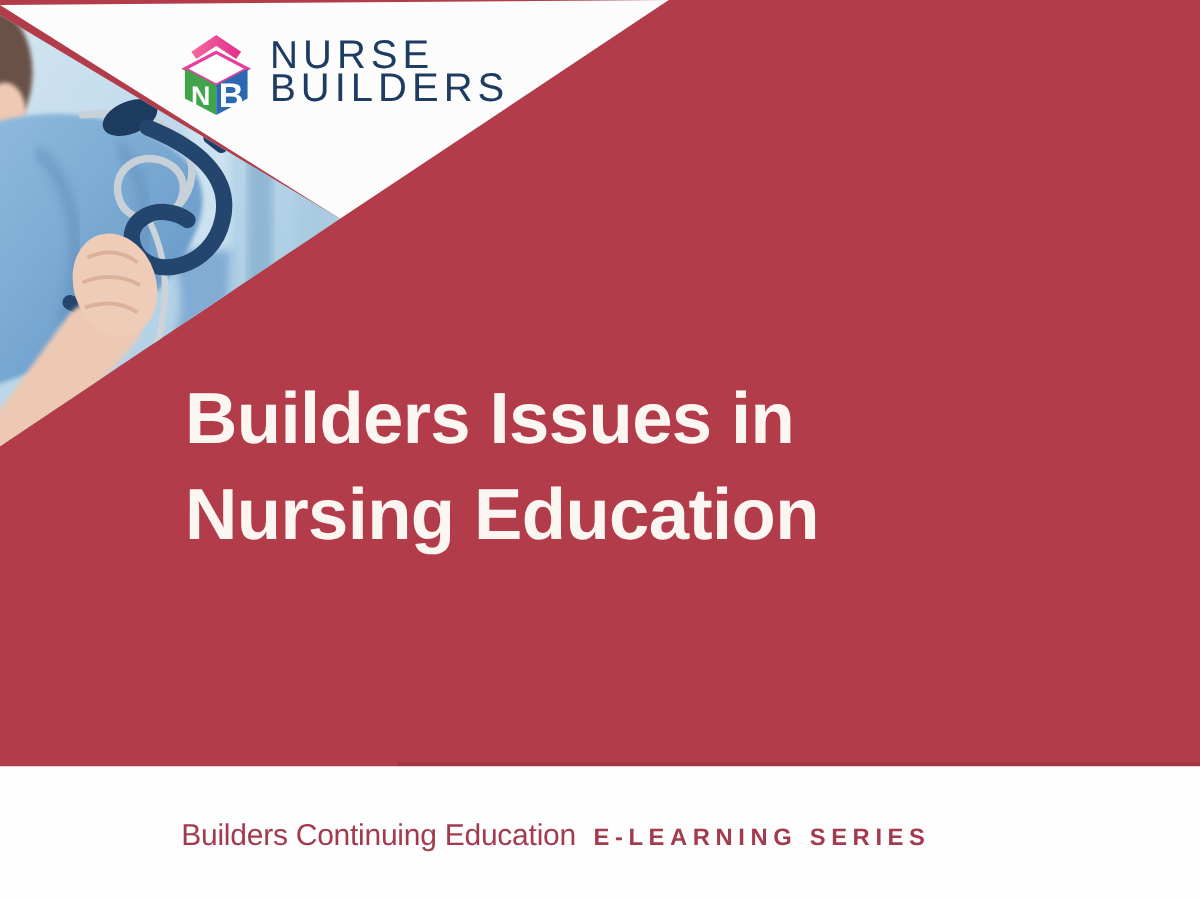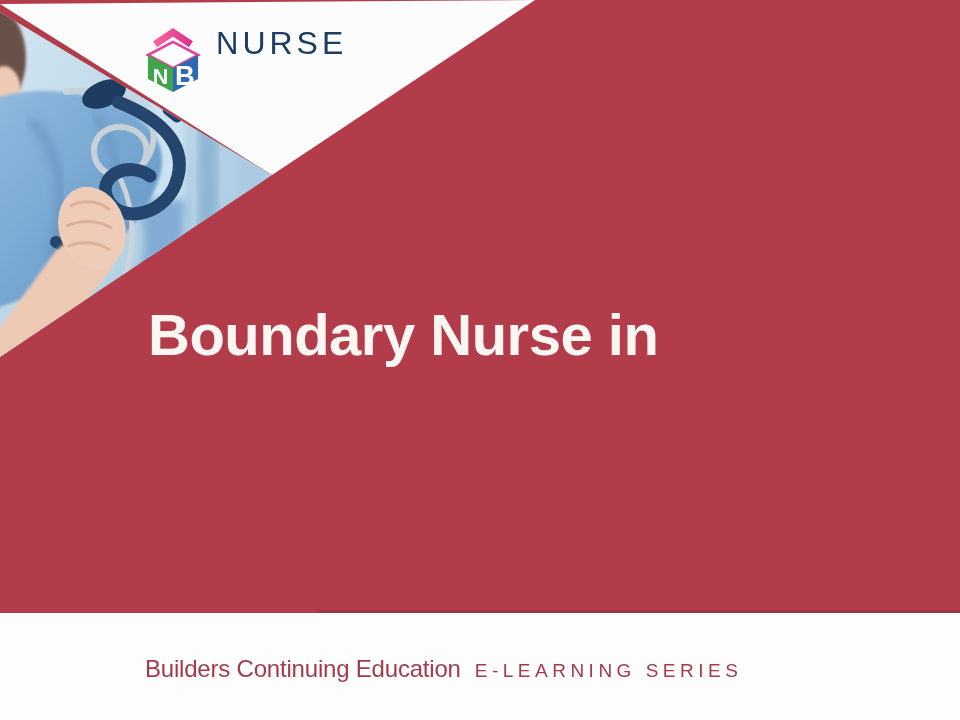--- a/index.html
+++ b/index.html
@@ -24,21 +24,21 @@
   }
   .footer-bar{
     position:absolute;left:0;top:613px;width:960px;height:107px;
     background:#fdfdfd;
   }
   .footer-text{
     position:absolute;left:145px;top:654px;white-space:nowrap;
     color:#a33b4f;font-size:24px;line-height:30px;letter-spacing:-0.2px;
   }
   .footer-text .emph{
-    font-weight:normal;font-size:19px;letter-spacing:4.5px;margin-left:14px;
+    font-weight:bold;font-size:19px;letter-spacing:4.5px;margin-left:14px;
   }
 </style>
 </head>
 <body>
 
 <div class="slide">
 
   <svg class="backdrop" width="960" height="720" viewBox="0 0 960 720">
     <defs>
       <clipPath id="photoClip">
@@ -106,25 +106,27 @@
       </defs>
       <polyline points="20,34 50,14 80,34" fill="none" stroke="url(#chevGrad)" stroke-width="12"></polyline>
       <polygon points="50,30 92,52 50,74 8,52" fill="#ffffff" stroke="#e83f9c" stroke-width="4.5"></polygon>
       <polygon points="8,52 50,74 50,114 8,92" fill="#3fa44a"></polygon>
       <polygon points="92,52 50,74 50,114 92,92" fill="#2b6ab0"></polygon>
       <text x="29" y="100" text-anchor="middle" font-size="36" font-weight="bold" fill="#ffffff" font-family="Liberation Sans, sans-serif">N</text>
       <text x="70" y="103" text-anchor="middle" font-size="46" font-weight="bold" fill="#ffffff" font-family="Liberation Sans, sans-serif">B</text>
     </svg>
     <div class="wordmark">
       <div>Nurse</div>
+      <div>Builders</div>
     </div>
   </div>
 
   <div class="title">
-    <div>Boundary Nurse in</div>
+    <div>Builders Issues in</div>
+    <div>Nursing Education</div>
   </div>
 
   <div class="footer-bar"></div>
   <div class="footer-text">
     <span>Builders Continuing Education</span><span class="emph">E-LEARNING SERIES</span>
   </div>
 
 </div>
 
 </body></html>

